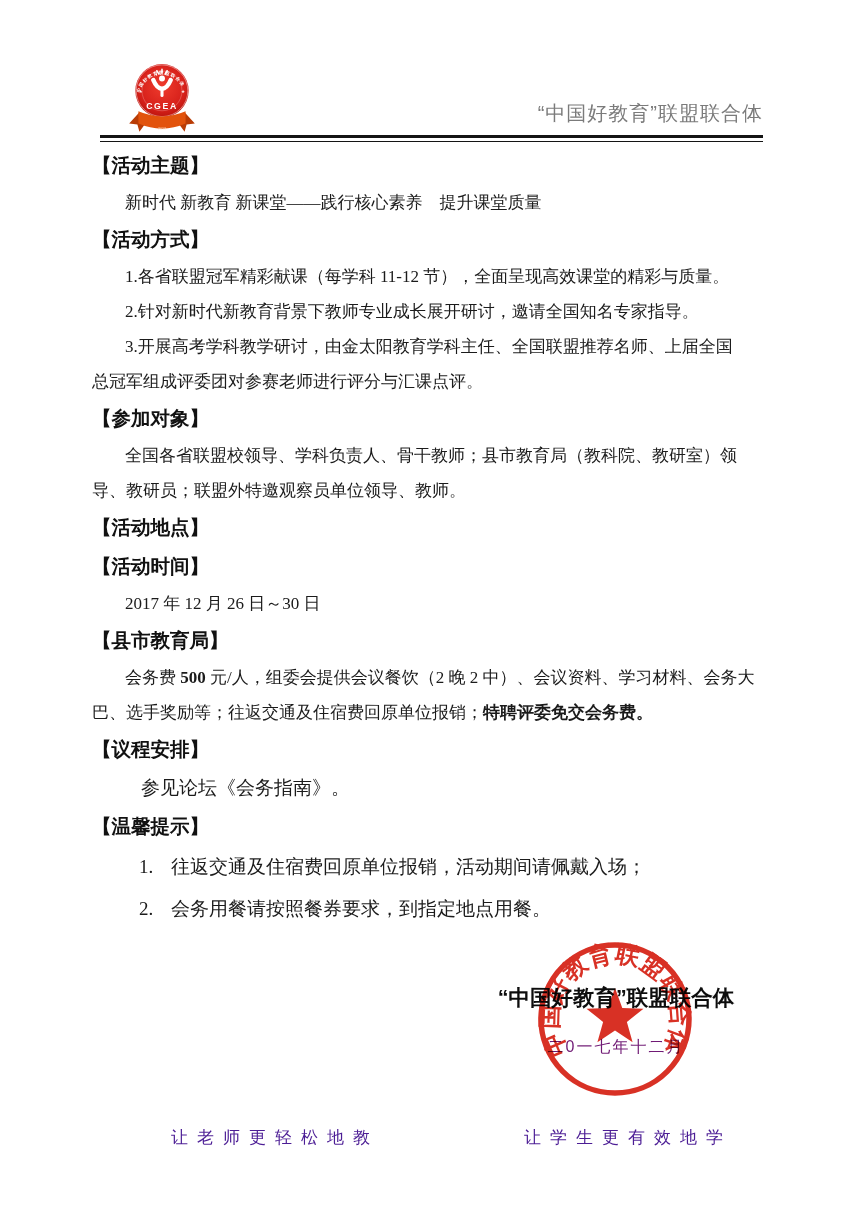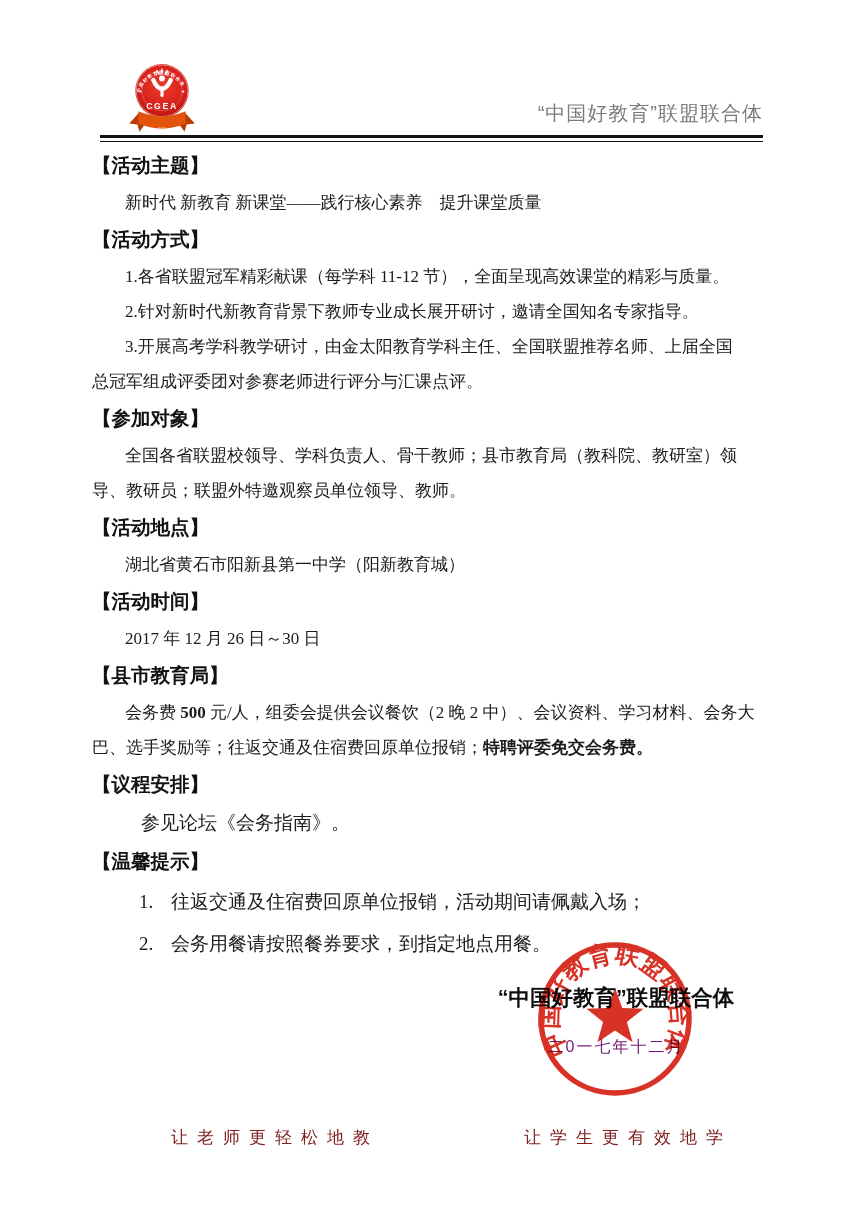--- a/index.html
+++ b/index.html
@@ -37,21 +37,21 @@
 
   
   .sig { position:absolute; top:975px; left:426px; width:380px; text-align:center; z-index:1;
          font-family:"Liberation Sans","DejaVu Sans",sans-serif; }
   .sig-org { font-size:21.5px; font-weight:bold; line-height:46px; color:#0d0d0d; }
   .sig-date { font-size:16px; line-height:46px; letter-spacing:2px; margin-top:3px; color:#701a75; }
   .seal { position:absolute; left:535px; top:939px; width:160px; height:160px;
           z-index:2; mix-blend-mode:multiply; opacity:.96; }
 
   
-  .footer-text { position:absolute; top:1126px; font-size:17px; color:#7f1d1d;
+  .footer-text { position:absolute; top:1126px; font-size:17px; color:#4c1d95;
                  letter-spacing:9px; white-space:nowrap;
                  font-family:Liberation Serif, serif; }
   .footer-left  { left:171px; }
   .footer-right { left:524px; }
 </style>
 </head>
 <body>
 
 <div class="page">
 
@@ -107,21 +107,20 @@
     <div class="bline indent">1.各省联盟冠军精彩献课（每学科 11-12 节），全面呈现高效课堂的精彩与质量。</div>
     <div class="bline indent">2.针对新时代新教育背景下教师专业成长展开研讨，邀请全国知名专家指导。</div>
     <div class="bline indent">3.开展高考学科教学研讨，由金太阳教育学科主任、全国联盟推荐名师、上届全国</div>
     <div class="bline">总冠军组成评委团对参赛老师进行评分与汇课点评。</div>
 
     <div class="sec-title">【参加对象】</div>
     <div class="bline indent">全国各省联盟校领导、学科负责人、骨干教师；县市教育局（教科院、教研室）领</div>
     <div class="bline">导、教研员；联盟外特邀观察员单位领导、教师。</div>
 
     <div class="sec-title">【活动地点】</div>
-    <div class="bline indent">湖北省黄石市阳新县第一中学（阳新教育城）</div>
 
     <div class="sec-title">【活动时间】</div>
     <div class="bline indent">2017 年 12 月 26 日～30 日</div>
 
     <div class="sec-title">【县市教育局】</div>
     <div class="bline indent"><span>会务费 </span><b>500</b><span> 元/人，组委会提供会议餐饮（2 晚 2 中）、会议资料、学习材料、会务大</span></div>
     <div class="bline"><span>巴、选手奖励等；往返交通及住宿费回原单位报销；</span><b>特聘评委免交会务费。</b></div>
 
     <div class="sec-title">【议程安排】</div>
     <div class="agenda-line">参见论坛《会务指南》。</div>

